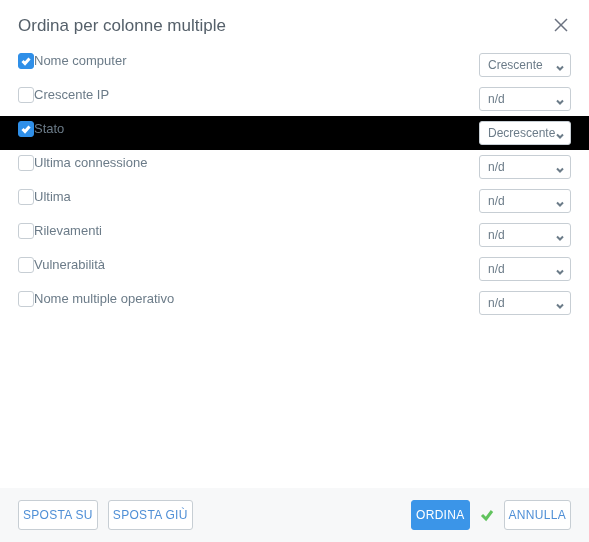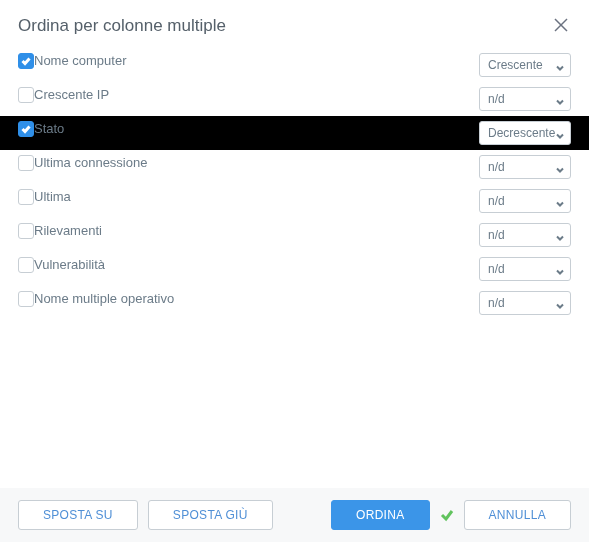--- a/index.html
+++ b/index.html
@@ -89,21 +89,21 @@
 .select .chev svg { width: 8px; height: 8px; stroke: #6b7b88; stroke-width: 2; fill: none; }
 .footer {
   background: #f7f8f9;
   padding: 12px 18px;
   display: flex;
   align-items: center;
   gap: 10px;
 }
 .btn {
   height: 30px;
-  padding: 0 24px;
+  padding: 0 4px;
   border: 1px solid #c7ced4;
   border-radius: 3px;
   background: #fff;
   color: #4f8fd6;
   font-size: 12px;
   letter-spacing: 0.3px;
   cursor: pointer;
   display: inline-flex;
   align-items: center;
   justify-content: center;

